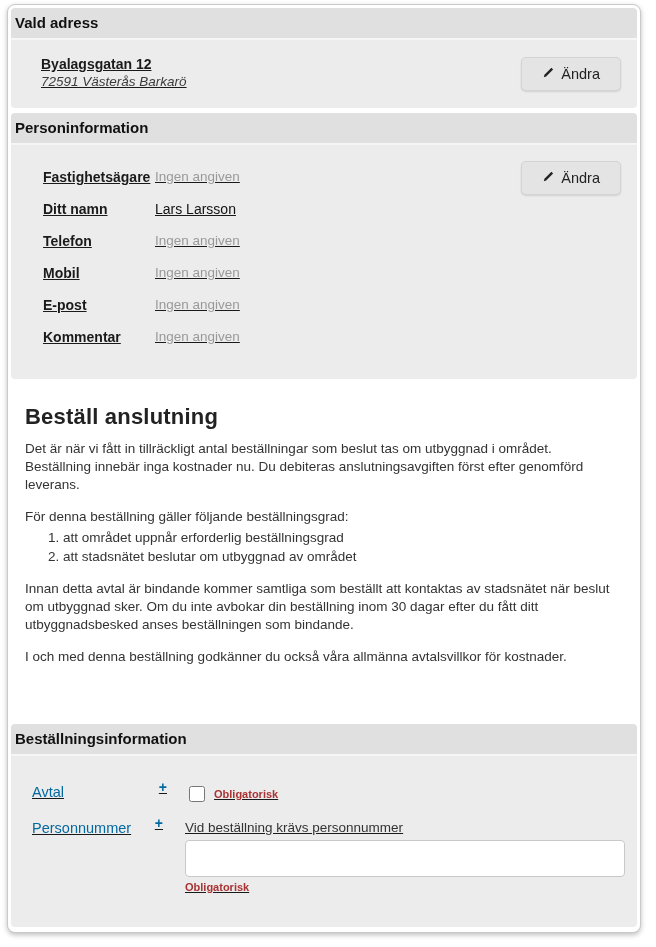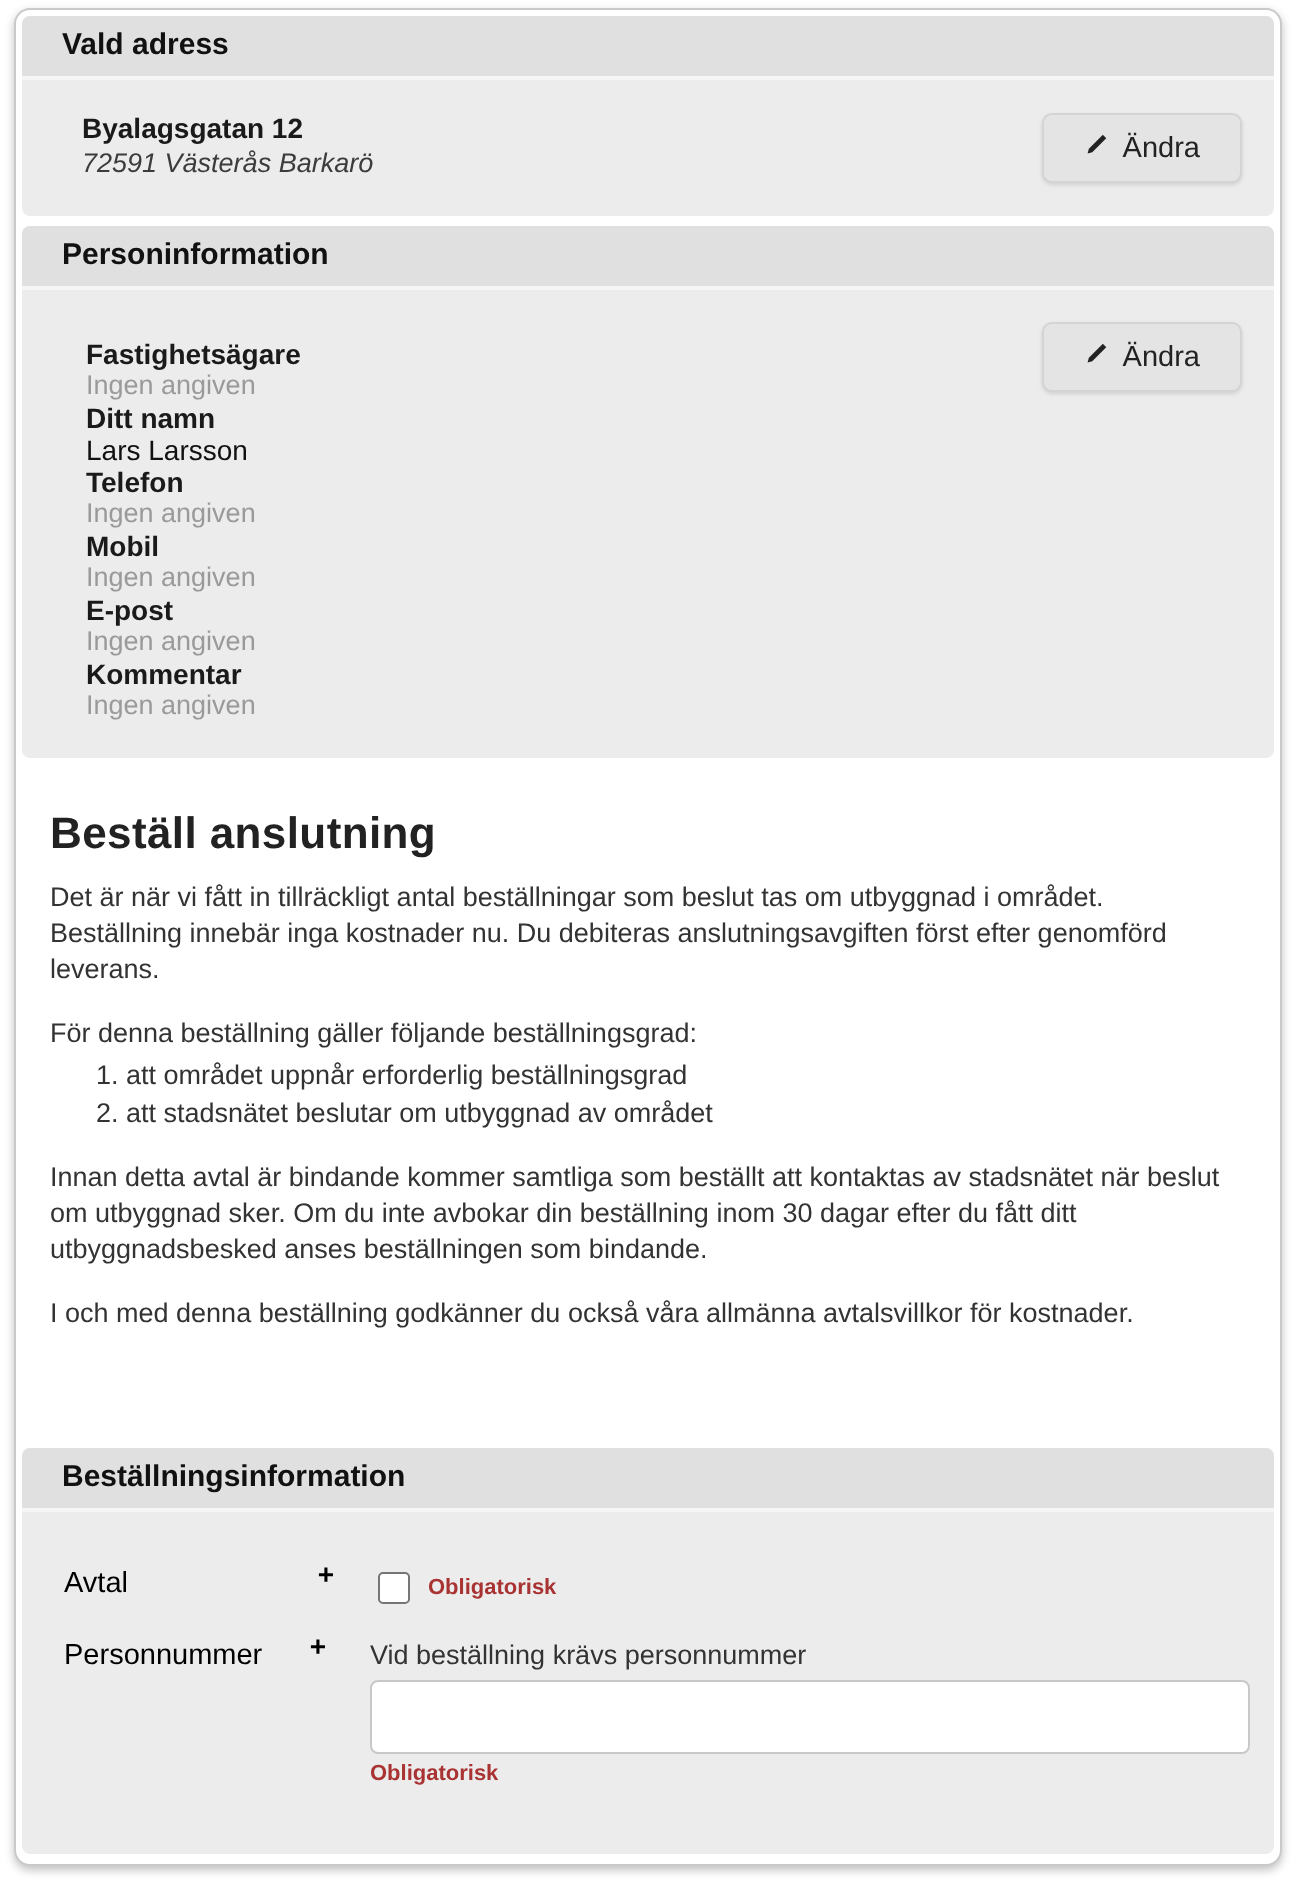--- a/index.html
+++ b/index.html
@@ -21,32 +21,33 @@
     box-shadow: 0 2px 5px rgba(0,0,0,0.25);
     box-sizing: border-box;
     padding: 3px;
     overflow: hidden;
   }
 
   .section { margin-bottom: 5px; }
   .section-header {
     background: #e0e0e0;
     border-radius: 4px 4px 0 0;
-    padding: 6px 20px;
+    padding: 6px 4px;
     font-size: 15px;
     font-weight: bold;
     line-height: 18px;
     color: #111;
     border-bottom: 2px solid #f6f6f6;
   }
   .section-body {
     background: #ececec;
     border-radius: 0 0 4px 4px;
     position: relative;
     box-sizing: border-box;
+    text-decoration: underline;
   }
 
   
   .addr-body { padding: 15px 12px 15px 30px; min-height: 68px; }
   .addr-street { font-size: 14px; font-weight: bold; line-height: 18px; }
   .addr-postal { font-size: 13.5px; font-style: italic; color: #3c3c3c; line-height: 18px; }
 
   .edit-btn {
     position: absolute;
     right: 16px;
@@ -61,21 +62,21 @@
     align-items: center;
     gap: 6px;
     cursor: pointer;
     font-family: "Liberation Sans", sans-serif;
   }
   .edit-btn svg { width: 13px; height: 13px; }
   .addr-body .edit-btn { top: 50%; transform: translateY(-50%); }
 
   
   .person-body { padding: 24px 12px 18px 32px; min-height: 232px; }
-  .person-row { display: flex; height: 32px; align-items: flex-start; flex-direction: column; }
+  .person-row { display: flex; height: 32px; align-items: flex-start; }
   .person-label { width: 112px; font-size: 14px; font-weight: bold; }
   .person-value { font-size: 14px; color: #111; }
   .person-value.muted { color: #9a9a9a; font-size: 13.5px; }
   .person-body .edit-btn { top: 16px; }
 
   
   .info-block { padding: 20px 16px 0 14px; margin-bottom: 58px; }
   .info-block h1 {
     font-size: 22px;
     margin: 0 0 10px 0;
@@ -100,21 +101,21 @@
   .price {
     font-size: 20px;
     font-weight: bold;
     color: #222;
     margin-top: 4px;
   }
 
   
   .form-body { padding: 28px 12px 16px 12px; min-height: 160px; }
   .form-row { display: flex; margin-bottom: 18px; }
-  .form-label-cell { width: 166px; display: flex; font-size: 14.5px; color: #000000; padding-left: 9px; box-sizing: border-box; }
+  .form-label-cell { width: 166px; display: flex; font-size: 14.5px; color: #0369a1; padding-left: 9px; box-sizing: border-box; }
   .req-marker { margin-left: auto; margin-right: 22px; font-weight: bold; font-size: 14px; position: relative; top: -5px; }
   .form-content { flex: 1; }
 
   .avtal-line { display: flex; align-items: center; gap: 9px; padding-top: 2px; }
   .avtal-line input[type="checkbox"] {
     width: 16px; height: 16px; margin: 0;
     accent-color: #ffffff;
   }
   .checkbox-label { font-size: 15px; color: #4a90d9; cursor: pointer; }
   .required-note {

